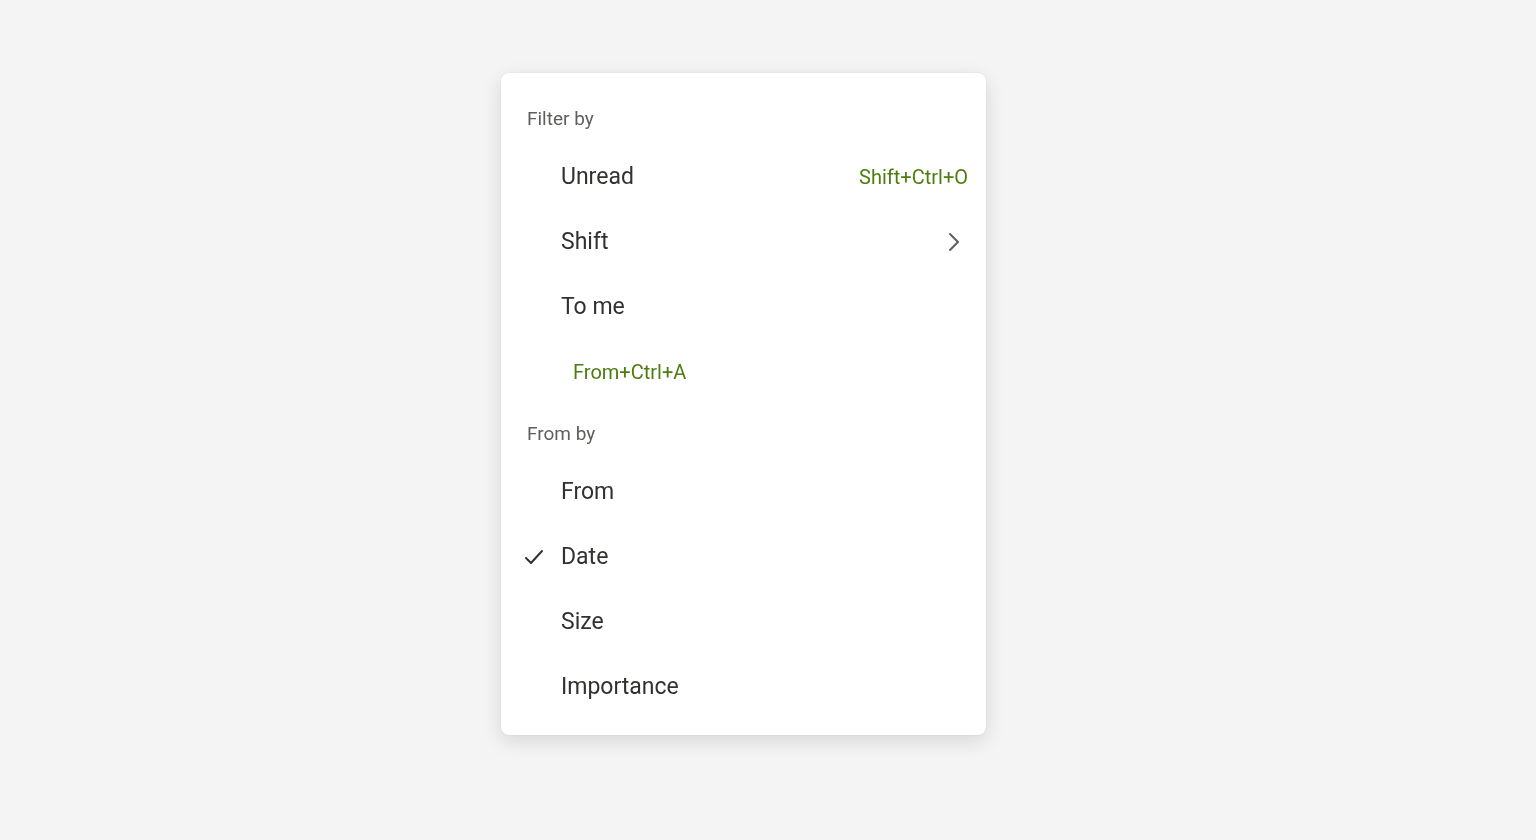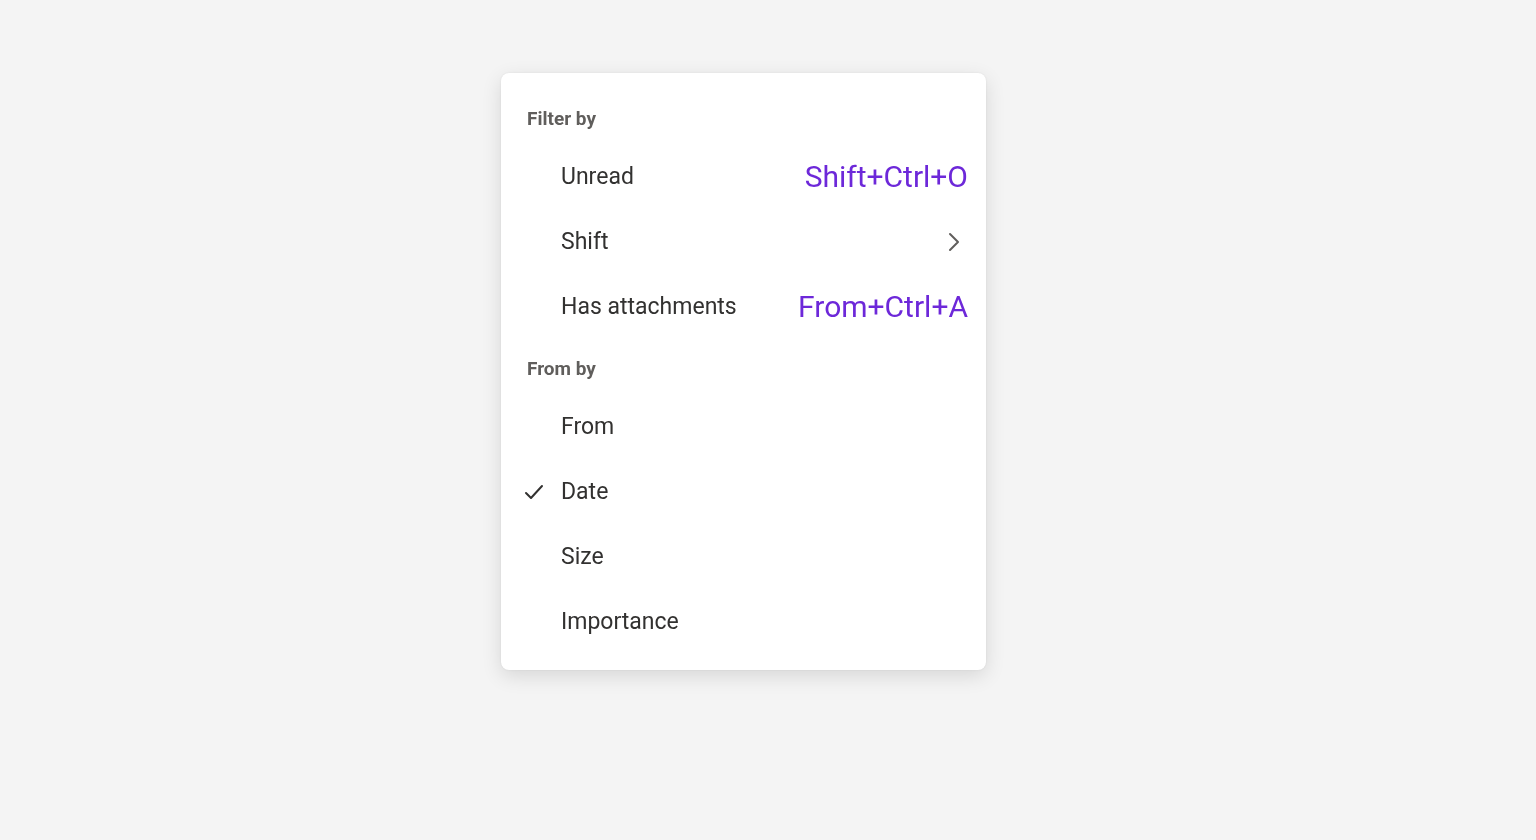--- a/index.html
+++ b/index.html
@@ -16,21 +16,21 @@
     top: 73px;
     width: 485px;
     background: #ffffff;
     border-radius: 8px;
     box-shadow: 0 6px 20px rgba(0,0,0,0.12), 0 0 2px rgba(0,0,0,0.08);
     padding-top: 16px;
     padding-bottom: 16px;
   }
   .section-header {
     font-size: 19px;
-    font-weight: 700;
+    font-weight: 400;
     color: #605e5c;
     padding: 18px 26px 14px 26px;
   }
   .menu-item {
     display: flex;
     align-items: center;
     height: 65px;
     padding: 0 18px 0 22px;
     cursor: pointer;
     font-size: 23px;
@@ -40,22 +40,22 @@
     width: 38px;
     display: flex;
     align-items: center;
     justify-content: flex-start;
     flex-shrink: 0;
   }
   .item-label {
     flex-grow: 1;
   }
   .shortcut {
-    font-size: 30px;
-    color: #6d28d9;
+    font-size: 20px;
+    color: #4d7c0f;
     margin-left: 12px;
     white-space: nowrap;
   }
   .chevron-slot {
     width: 28px;
     display: flex;
     align-items: center;
     justify-content: center;
     flex-shrink: 0;
   }
@@ -77,24 +77,27 @@
   <div class="menu-item">
     <span class="icon-slot"></span>
     <span class="item-label">Shift</span>
     <span class="chevron-slot">
       <svg width="14" height="22" viewBox="0 0 14 22" fill="none">
         <path d="M3 3 L11 11 L3 19" stroke="#605e5c" stroke-width="2" fill="none" stroke-linecap="round" stroke-linejoin="round"></path>
       </svg>
     </span>
   </div>
 
+  <div class="menu-item">
+    <span class="icon-slot"></span>
+    <span class="item-label">To me</span>
+  </div>
 
   <div class="menu-item">
     <span class="icon-slot"></span>
-    <span class="item-label">Has attachments</span>
     <span class="shortcut">From+Ctrl+A</span>
   </div>
 
   <div class="section-header">From by</div>
 
   <div class="menu-item">
     <span class="icon-slot"></span>
     <span class="item-label">From</span>
   </div>
 

